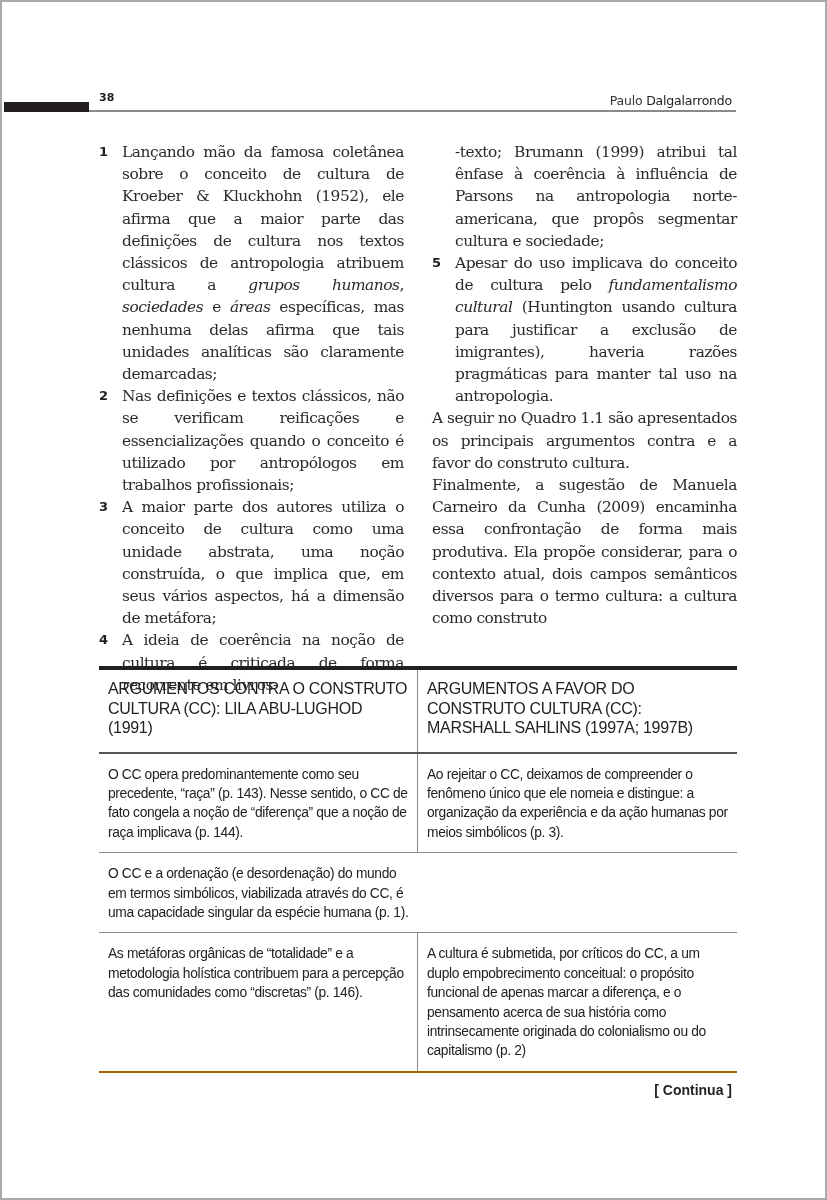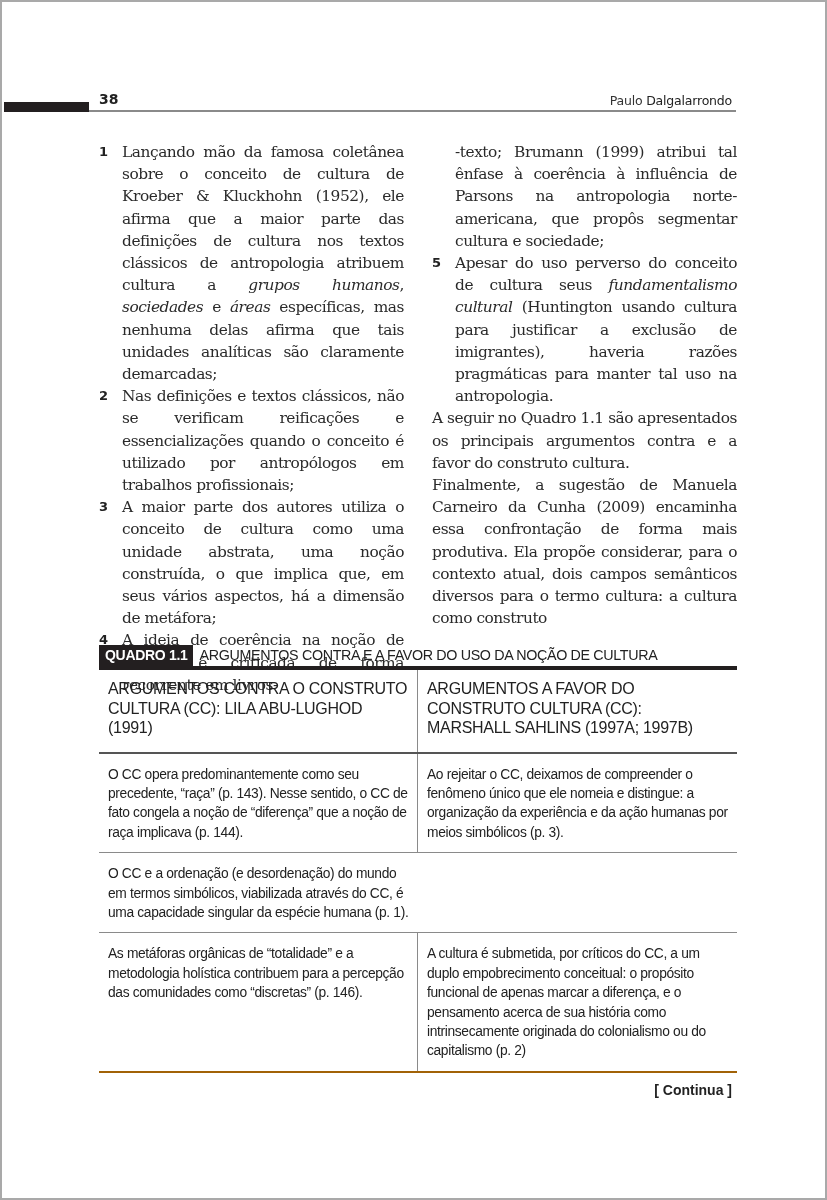--- a/index.html
+++ b/index.html
@@ -11,21 +11,21 @@
   }
   
   .header-bar {
     position: absolute; left: 2px; top: 100px; width: 85px; height: 10px; background: #231f20;
   }
   .header-rule {
     position: absolute; left: 87px; top: 108px; width: 647px; height: 2px; background: #8a8a8a;
   }
   .page-number {
     position: absolute; left: 97px; top: 89px; font-family: "DejaVu Sans", sans-serif;
-    font-size: 14px; font-weight: bold; color: #222; text-align: center;
+    font-size: 11px; font-weight: bold; color: #222; text-align: center;
   }
   .running-head {
     position: absolute; right: 93px; top: 91px; font-family: "DejaVu Sans", sans-serif;
     font-size: 12.5px; color: #333; letter-spacing: -0.2px;
   }
   .running-head b { font-weight: normal; color: #222; }
 
   
   .col {
     position: absolute; top: 139px; font-size: 15.4px; line-height: 22.2px; color: #2a2a2a;
@@ -103,30 +103,26 @@
     <div class="list-item">
       <span class="list-num">4</span>
       <span>A ideia de coerência na noção de cultura é criticada de forma recorrente em livros-</span>
     </div>
   </div>
 
   <div class="col col-right">
     <div class="cont">-texto; Brumann (1999) atribui tal ênfase à coerência à influência de Parsons na antropologia norte-americana, que propôs segmentar cultura e sociedade;</div>
     <div class="list-item">
       <span class="list-num">5</span>
-      <span>Apesar do uso perverso do conceito de cultura seus </span><i>fundamentalismo cultural</i><span> (Huntington usando cultura para justificar a exclusão de imigrantes), haveria razões pragmáticas para manter tal uso na antropologia.</span>
+      <span>Apesar do uso implicava do conceito de cultura pelo </span><i>fundamentalismo cultural</i><span> (Huntington usando cultura para justificar a exclusão de imigrantes), haveria razões pragmáticas para manter tal uso na antropologia.</span>
     </div>
     <p class="para">A seguir no Quadro 1.1 são apresentados os principais argumentos contra e a favor do construto cultura.</p>
     <p class="para">Finalmente, a sugestão de Manuela Carneiro da Cunha (2009) encaminha essa confrontação de forma mais produtiva. Ela propõe considerar, para o contexto atual, dois campos semânticos diversos para o termo cultura: a cultura como construto</p>
   </div>
 
-  <div class="quadro-title-row">
-    <span class="quadro-badge">QUADRO 1.1</span>
-    <span class="quadro-title">ARGUMENTOS CONTRA E A FAVOR DO USO DA NOÇÃO DE CULTURA</span>
-  </div>
   <div class="quadro-top-rule"></div>
 
   <div class="table">
     <div class="trow head">
       <div class="cell left">ARGUMENTOS CONTRA O CONSTRUTO CULTURA (CC): LILA ABU-LUGHOD  (1991)</div>
       <div class="cell right">ARGUMENTOS A FAVOR DO CONSTRUTO CULTURA (CC): MARSHALL SAHLINS (1997A; 1997B)</div>
     </div>
     <div class="trow">
       <div class="cell left">O CC opera predominantemente como seu precedente, “raça” (p. 143). Nesse sentido, o CC de fato congela a noção de “diferença” que a noção de raça implicava (p. 144).</div>
       <div class="cell right">Ao rejeitar o CC, deixamos de compreender o fenômeno único que ele nomeia e distingue: a organização da experiência e da ação humanas por meios simbólicos (p. 3).</div>

